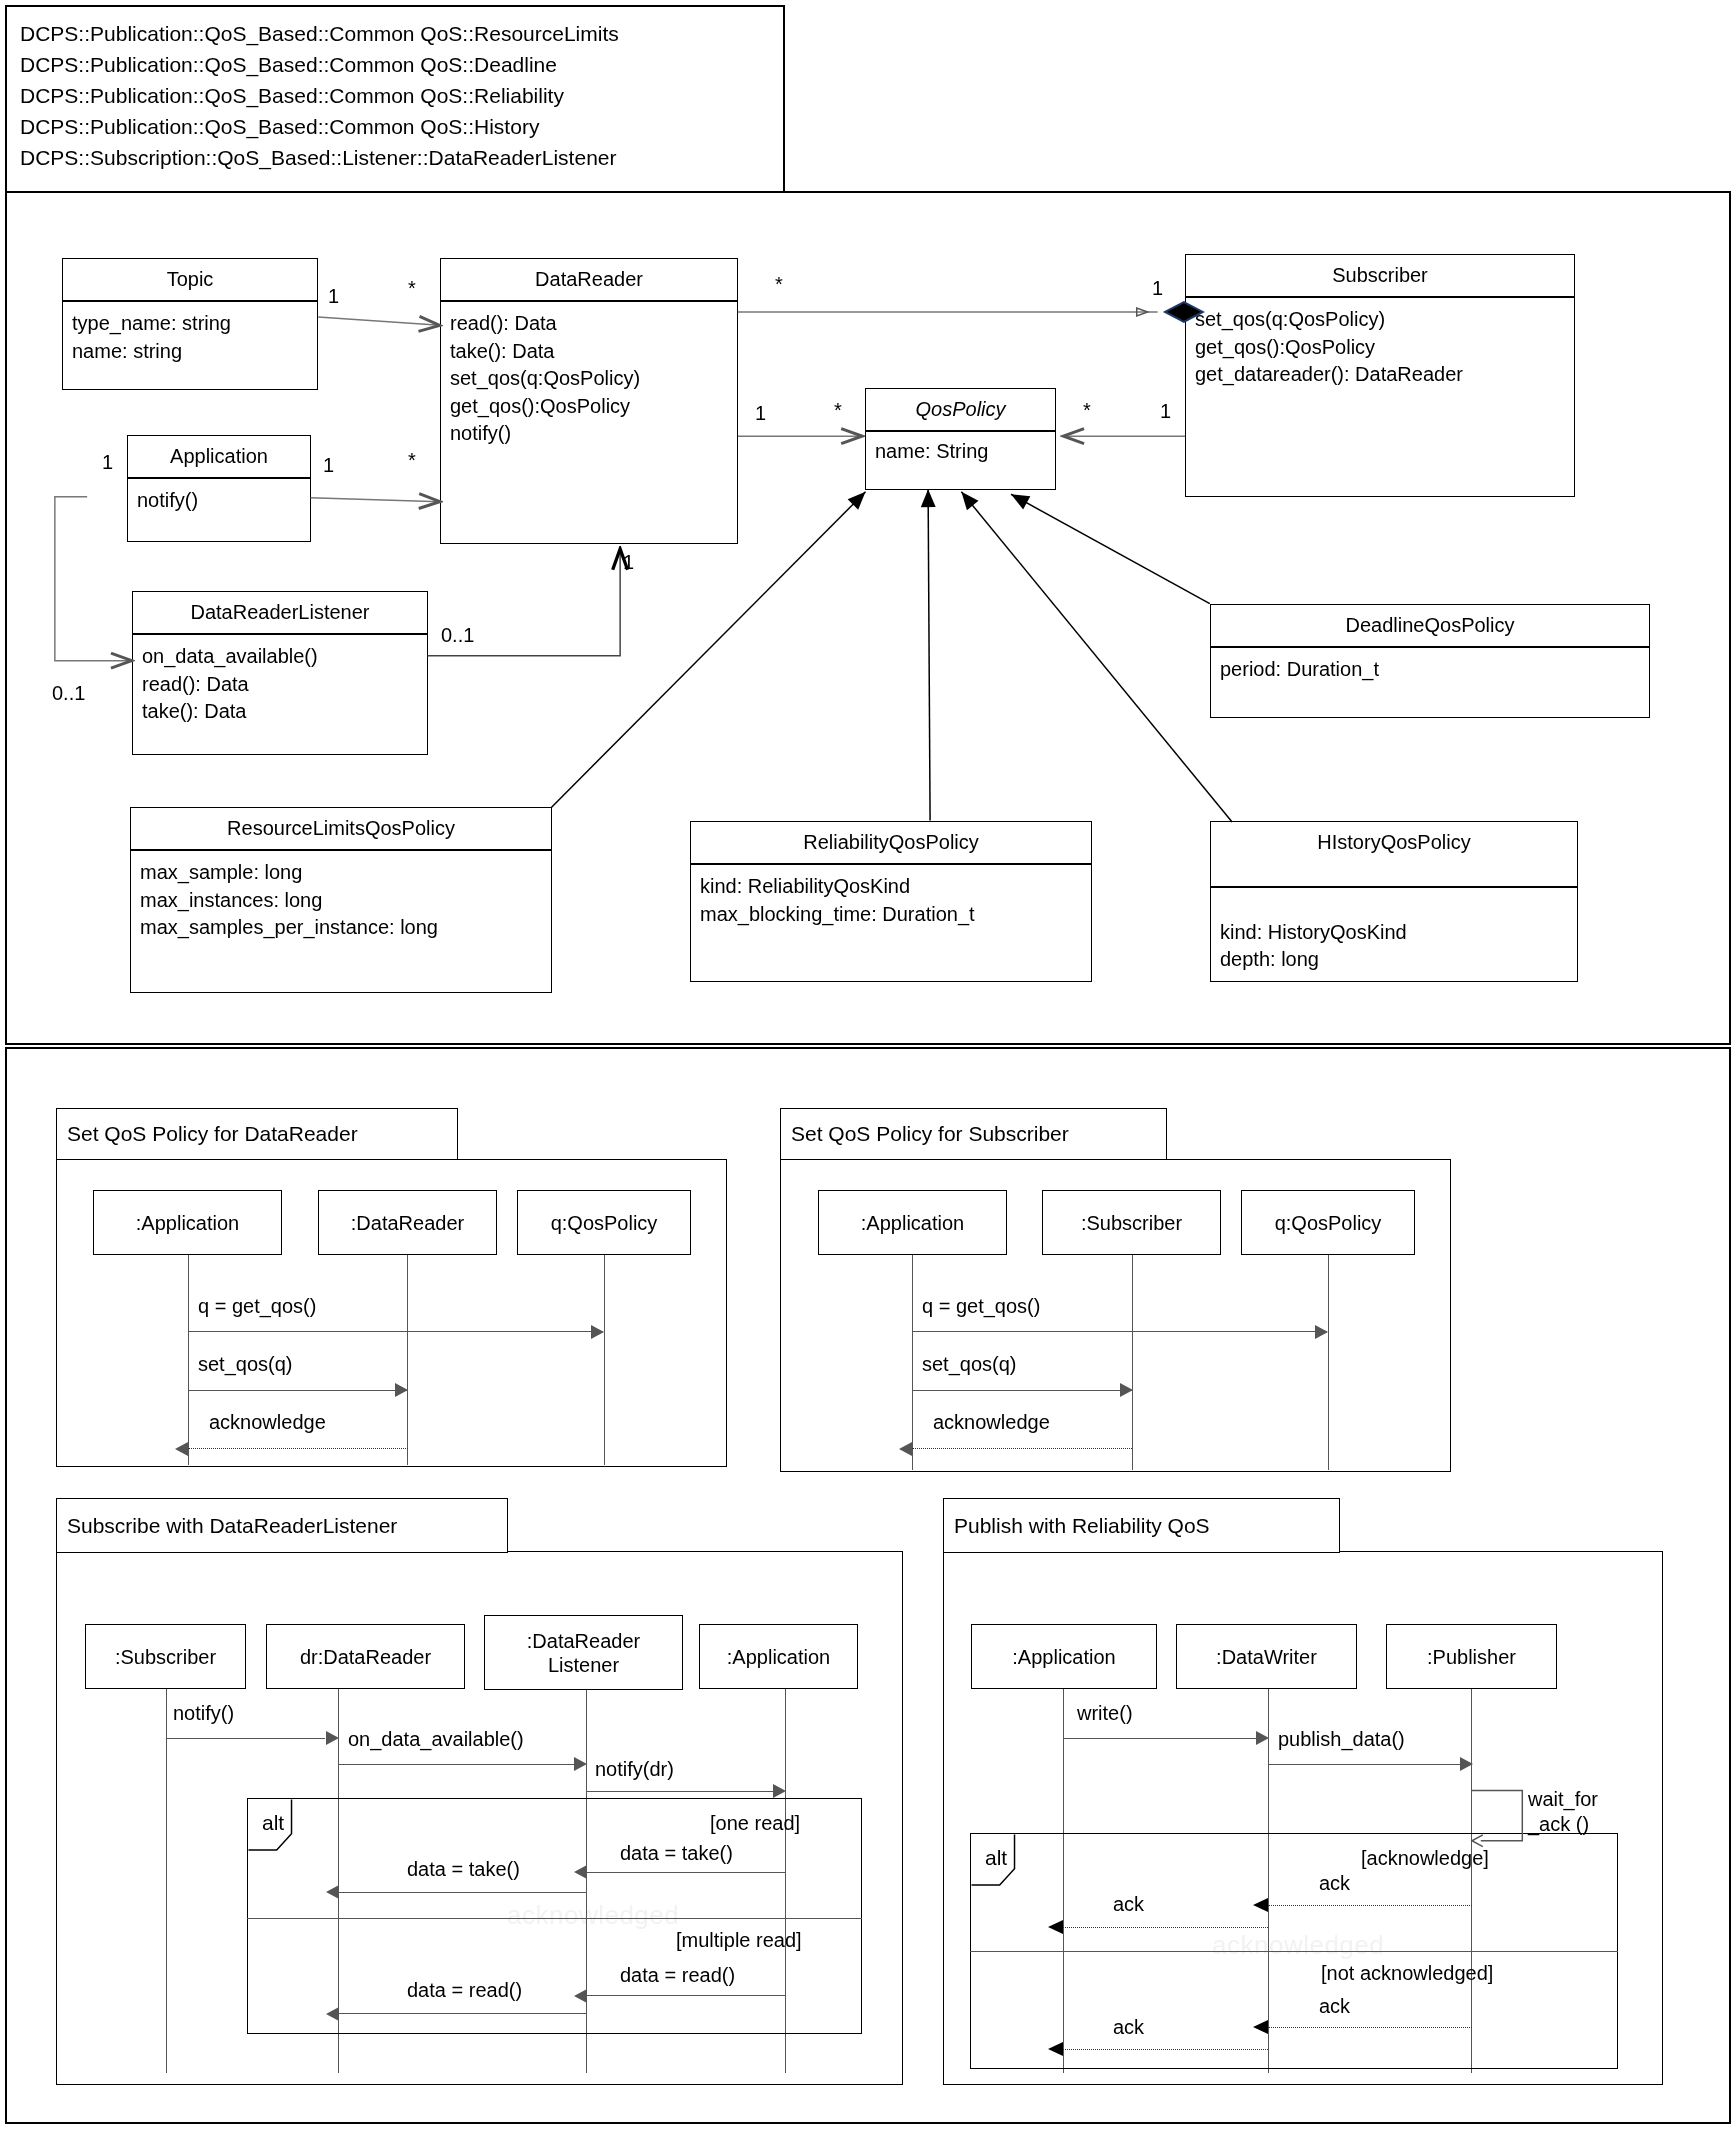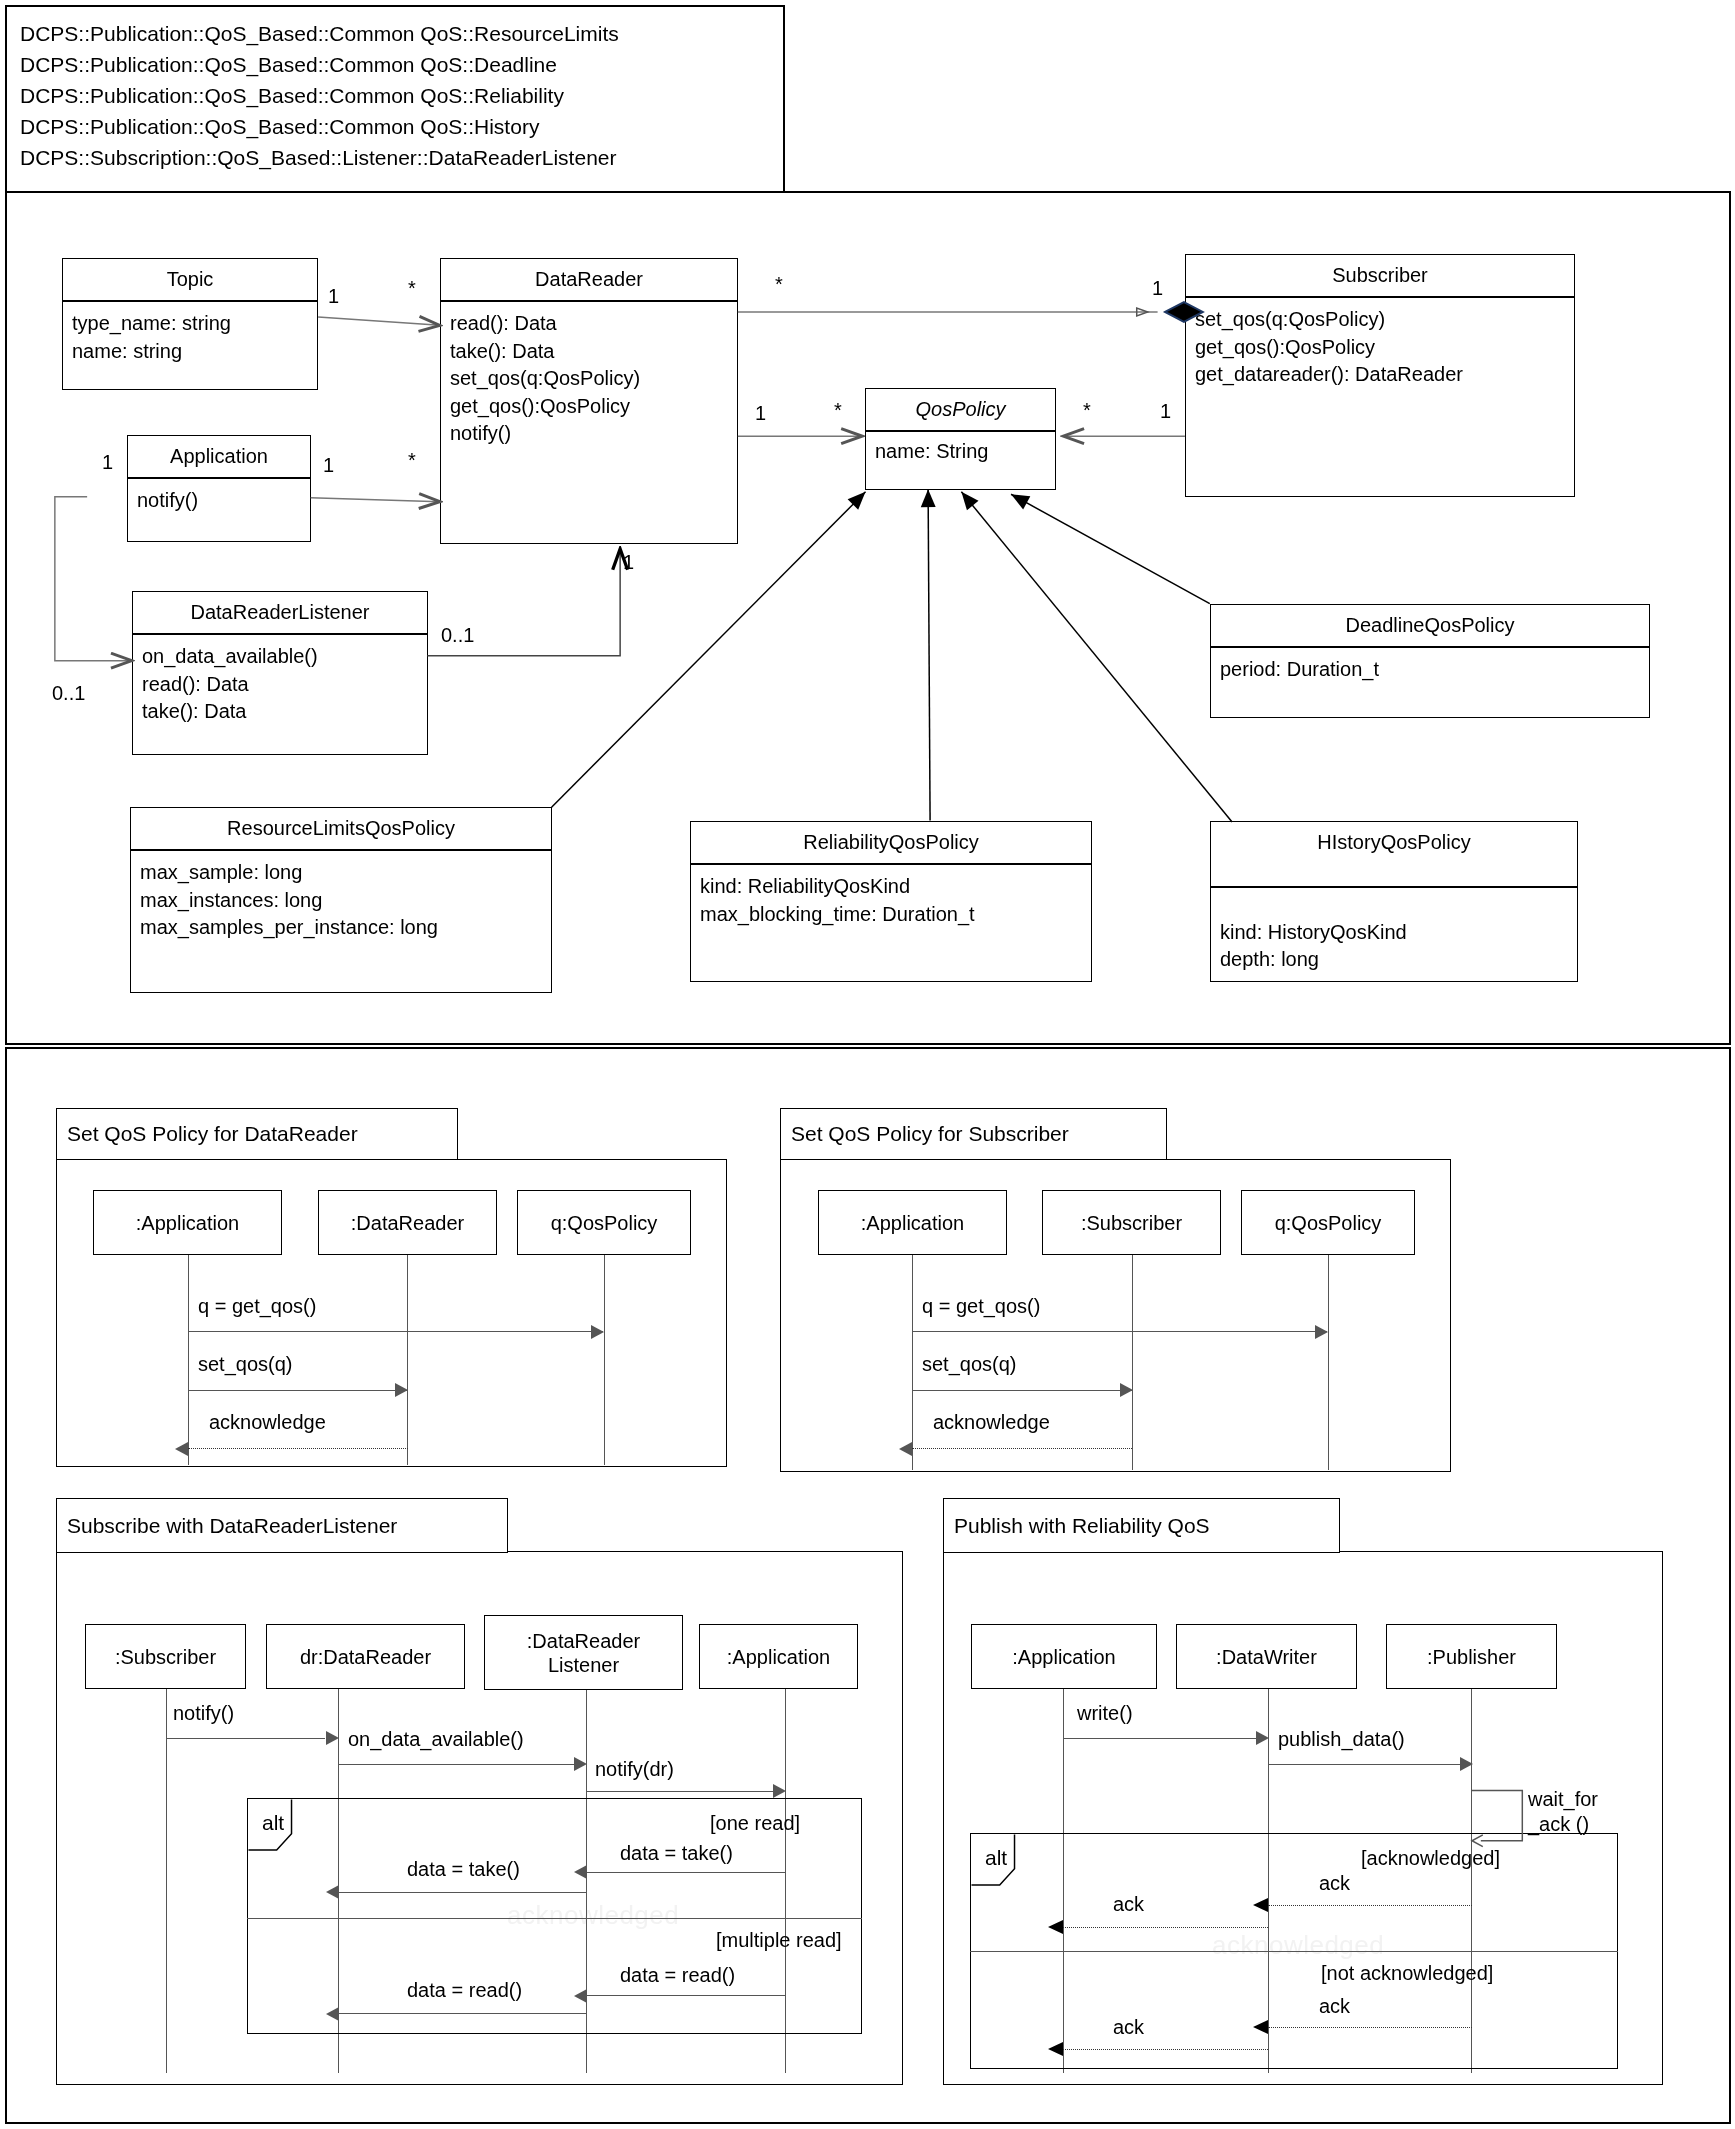--- a/index.html
+++ b/index.html
@@ -391,21 +391,21 @@
 <div class="msg-label" style="left:620px; top:1843px;">data = take()</div>
 <div class="arrow-solid" style="left:586px; top:1872px; width:199px;"></div>
 <div class="ah ah-l" style="left:574px; top:1865px;"></div>
 
 <div class="msg-label" style="left:407px; top:1859px;">data = take()</div>
 <div class="arrow-solid" style="left:338px; top:1892px; width:248px;"></div>
 <div class="ah ah-l" style="left:326px; top:1885px;"></div>
 
 <div class="alt-divider" style="left:247px; top:1918px; width:615px;"></div>
 
-<div class="msg-label" style="left:716px; top:1930px;">[multiple read]</div>
+<div class="msg-label" style="left:676px; top:1930px;">[multiple read]</div>
 <div class="msg-label" style="left:620px; top:1965px;">data = read()</div>
 <div class="arrow-solid" style="left:586px; top:1995px; width:199px;"></div>
 <div class="ah ah-l" style="left:574px; top:1989px;"></div>
 
 <div class="msg-label" style="left:407px; top:1980px;">data = read()</div>
 <div class="arrow-solid" style="left:338px; top:2013px; width:248px;"></div>
 <div class="ah ah-l" style="left:326px; top:2007px;"></div>
 
 <div class="frame-tab" style="left:943px; top:1498px; width:397px; height:55px;">
   <span>Publish with Reliability QoS</span>
@@ -435,21 +435,21 @@
 <div class="msg-label" style="left:1528px; top:1787px; white-space:pre-line; line-height:1.25;">wait_for
 _ack ()</div>
 
 <div class="alt-frame" style="left:970px; top:1833px; width:648px; height:236px;"></div>
 <div class="alt-tag" style="left:985px; top:1847px;">alt</div>
 <svg class="alt-corner" style="left:970px; top:1833px;" width="94" height="62" viewBox="0 0 190 125">
   <polyline points="3,105 60,105 90,72 90,3" fill="none" stroke="#000" stroke-width="3"></polyline>
 </svg>
 <div class="watermark" style="left:1212px; top:1930px;">acknowledged</div>
 
-<div class="msg-label" style="left:1361px; top:1848px;">[acknowledged]</div>
+<div class="msg-label" style="left:1361px; top:1848px;">[acknowledge]</div>
 <div class="msg-label" style="left:1319px; top:1873px;">ack</div>
 <div class="arrow-dash" style="left:1268px; top:1905px; width:204px;"></div>
 <div class="ah ah-l-filled" style="left:1253px; top:1898px;"></div>
 
 <div class="msg-label" style="left:1113px; top:1894px;">ack</div>
 <div class="arrow-dash" style="left:1063px; top:1927px; width:205px;"></div>
 <div class="ah ah-l-filled" style="left:1048px; top:1920px;"></div>
 
 <div class="alt-divider" style="left:970px; top:1951px; width:648px;"></div>
 

